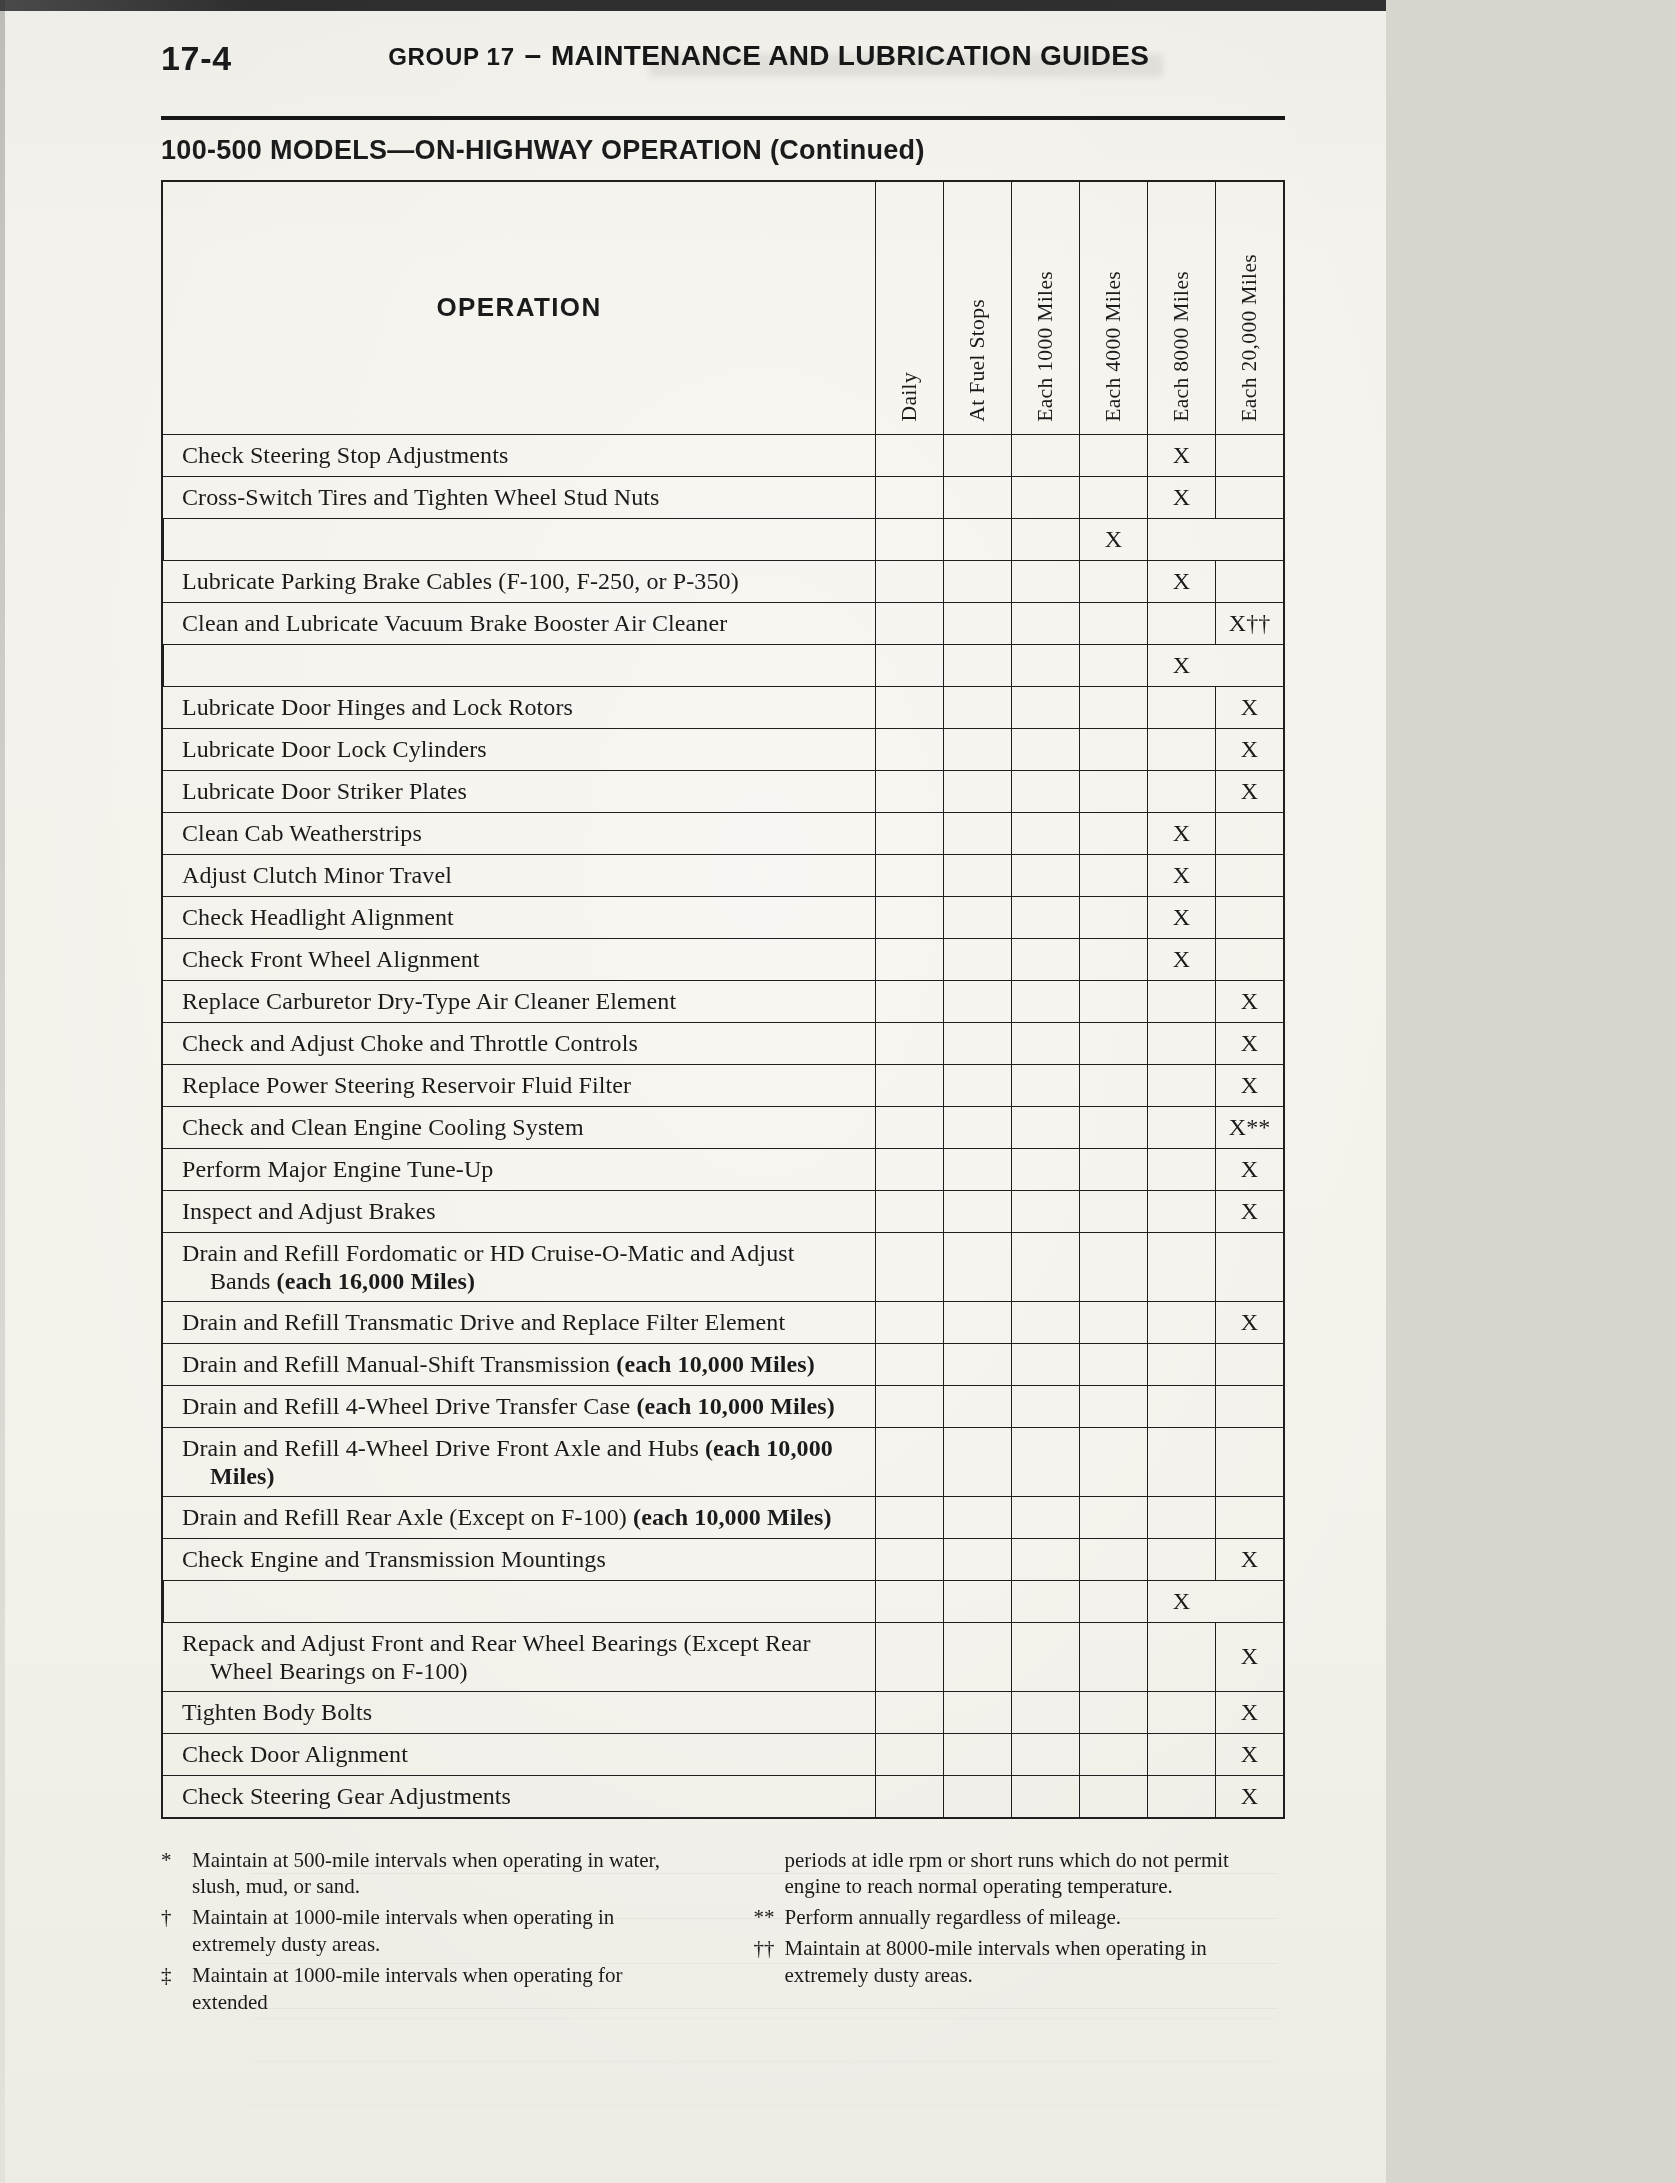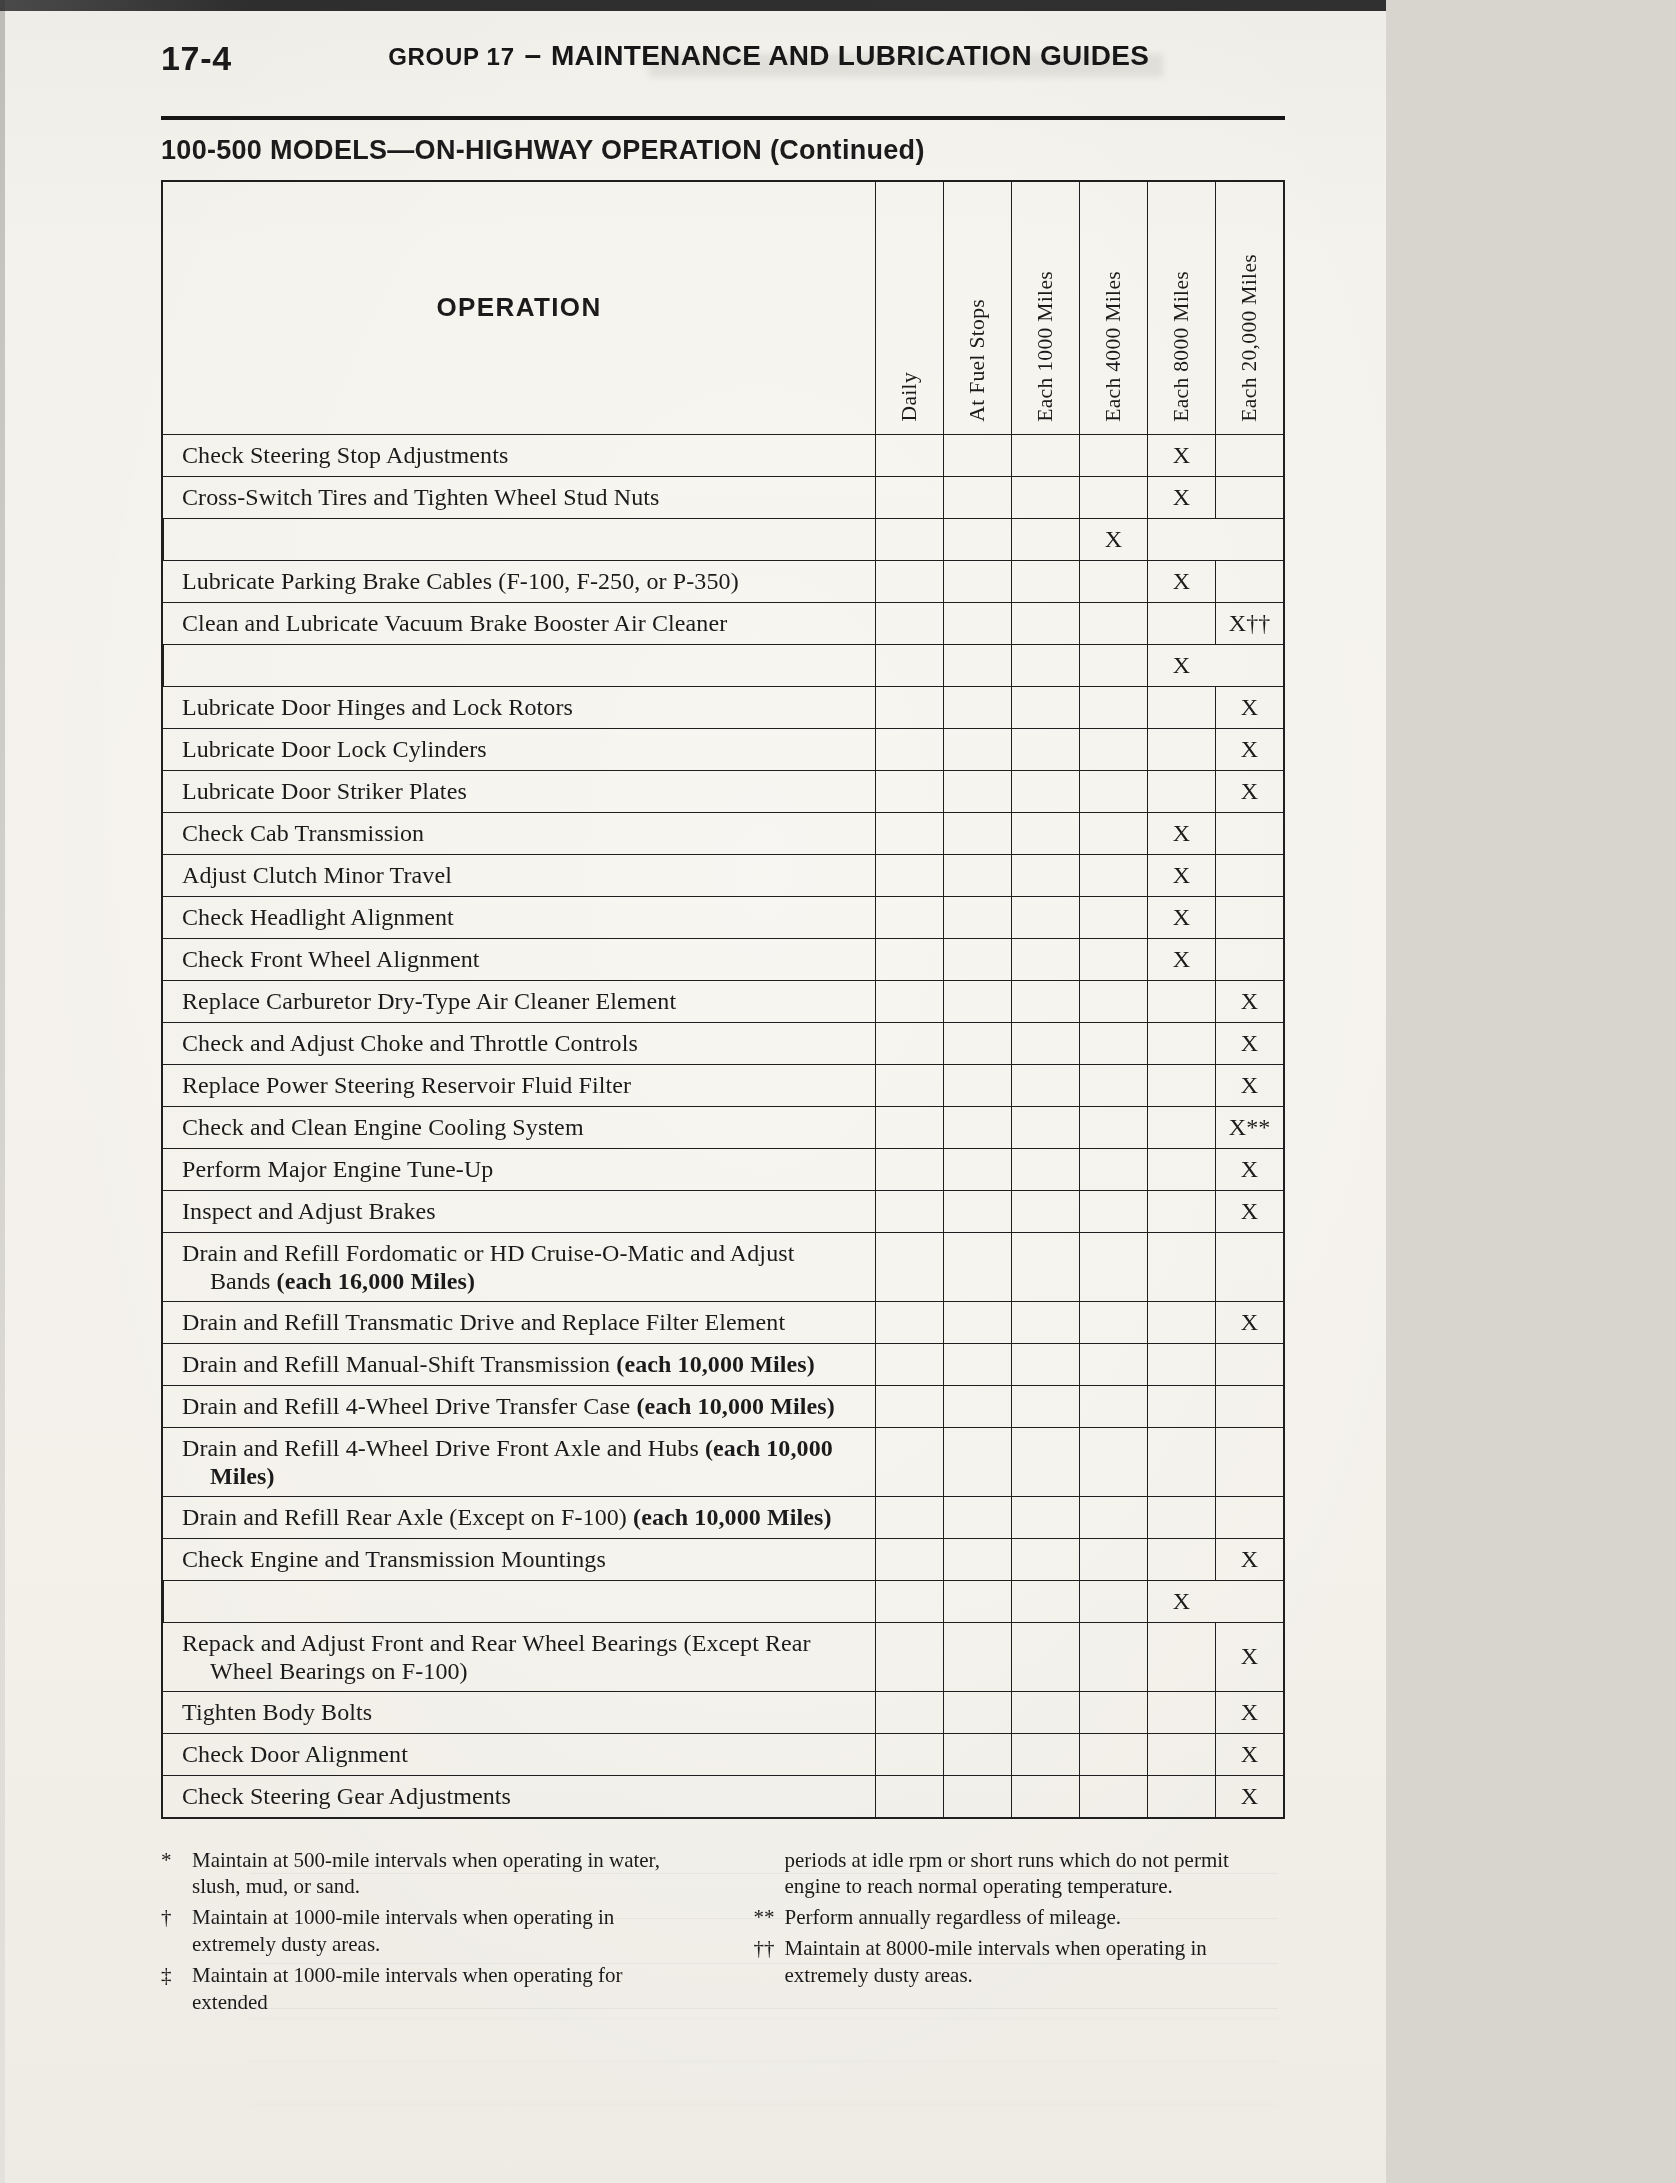--- a/index.html
+++ b/index.html
@@ -183,21 +183,21 @@
           <div class="trow">
             <div class="label">Lubricate Door Striker Plates</div>
             <div class="mark"></div>
             <div class="mark"></div>
             <div class="mark"></div>
             <div class="mark"></div>
             <div class="mark"></div>
             <div class="mark">X</div>
           </div>
           <div class="trow">
-            <div class="label">Check Cab Transmission</div>
+            <div class="label">Clean Cab Weatherstrips</div>
             <div class="mark"></div>
             <div class="mark"></div>
             <div class="mark"></div>
             <div class="mark"></div>
             <div class="mark">X</div>
             <div class="mark"></div>
           </div>
           <div class="trow">
             <div class="label">Adjust Clutch Minor Travel</div>
             <div class="mark"></div>

